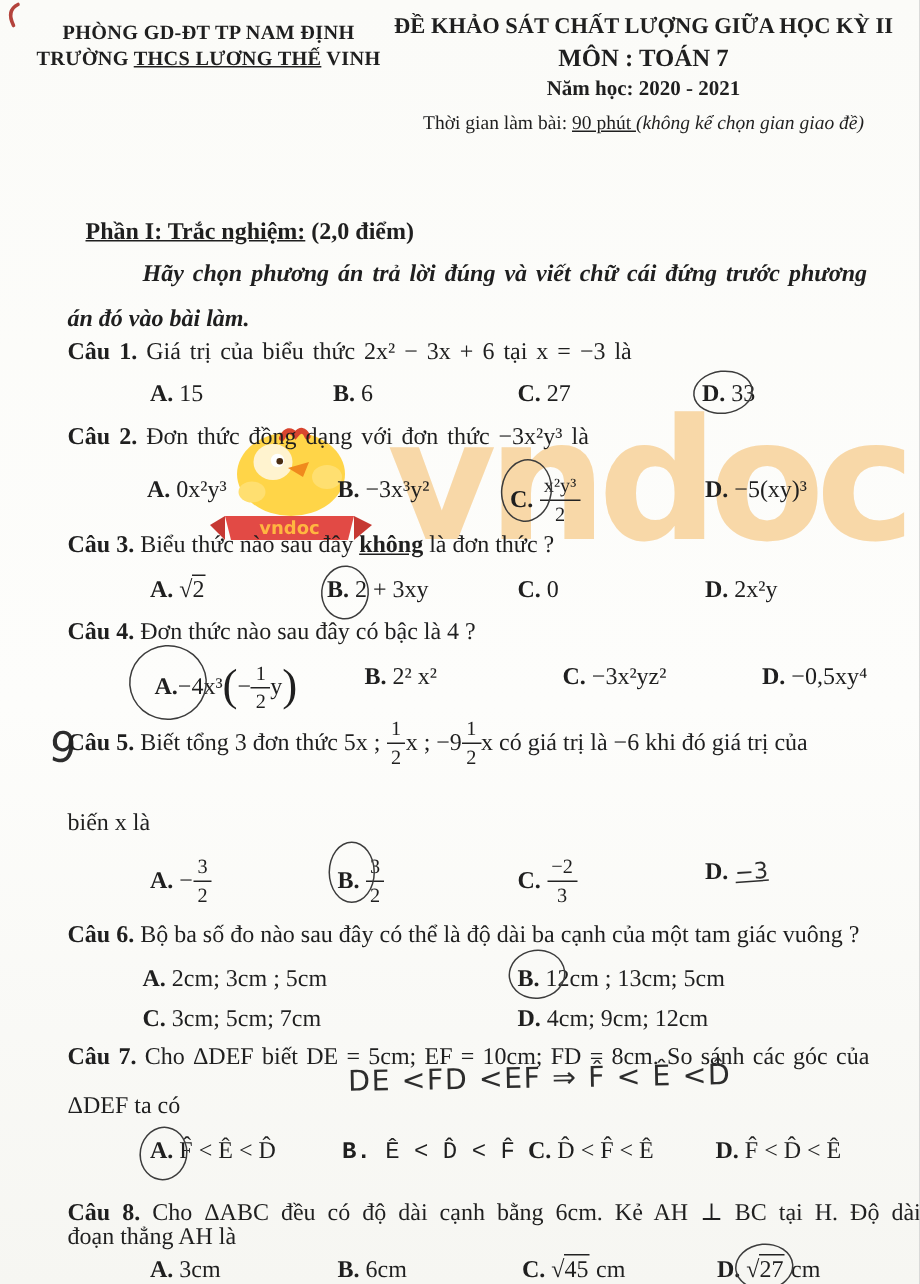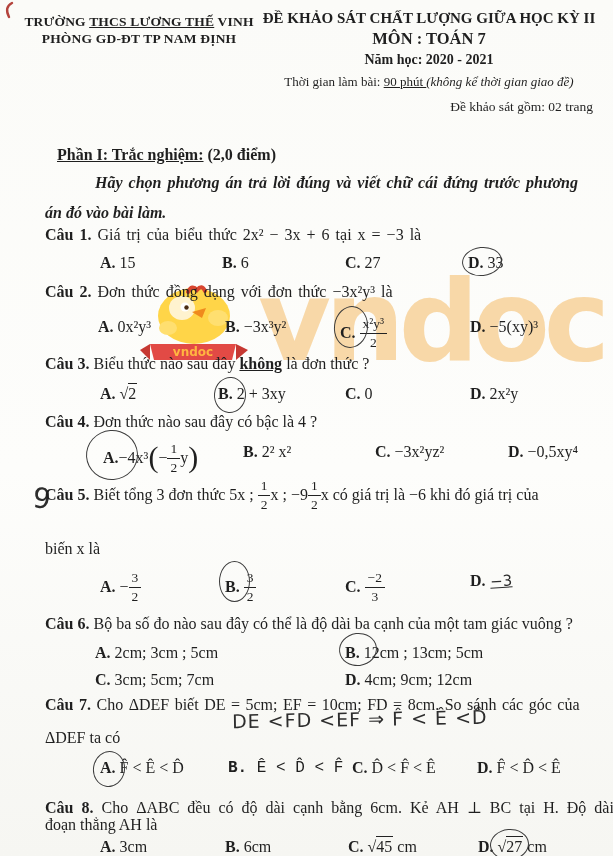--- a/index.html
+++ b/index.html
@@ -57,32 +57,31 @@
     </svg>
   </div>
 
   <div class="corner-mark">
     <svg width="16" height="20" viewBox="0 0 16 20">
         <path d="M10 2 Q2 6 7 16" fill="none" stroke="#b4433c" stroke-width="2.4" stroke-linecap="round"></path>
       </svg>
   </div>
 
   <div class="abs hdr-left center" style="left:18px;top:13px;width:242px;">
+    <div>PHÒNG GD-ĐT TP NAM ĐỊNH</div>
     <div><span>TRƯỜNG </span><span class="u">THCS LƯƠNG THẾ</span><span> VINH</span></div>
-    <div>PHÒNG GD-ĐT TP NAM ĐỊNH</div>
   </div>
 
   <div class="abs hdr-right center" style="left:250px;top:9px;width:358px;">
     <div>ĐỀ KHẢO SÁT CHẤT LƯỢNG GIỮA HỌC KỲ II</div>
     <div class="l2">MÔN : TOÁN 7</div>
     <div class="l3">Năm học: 2020 - 2021</div>
-    <div class="l4"><span>Thời gian làm bài: </span><span class="u">90 phút </span><span class="i">(không kể thời gian giao đề)</span></div>
+    <div class="l4"><span>Thời gian làm bài: </span><span class="u">90 phút </span><span class="i">(không kể chọn gian giao đề)</span></div>
   </div>
 
-  <div class="abs pages-note" style="right:20px;top:99px;">Đề khảo sát gồm: 02 trang</div>
 
   <div class="abs qline b" style="left:57px;top:146px;"><span class="u">Phần I: Trắc nghiệm:</span><span> (2,0 điểm)</span></div>
 
   <div class="abs qline b i" style="left:45px;top:204px;">án đó vào bài làm.</div>
   <div class="abs qline b i" style="left:95px;top:174px;word-spacing:2px;">Hãy chọn phương án trả lời đúng và viết chữ cái đứng trước phương</div>
 
   <div class="abs qline" style="left:45px;top:226px;word-spacing:2px;"><span class="b">Câu 1.</span><span> Giá trị của biểu thức  2x² − 3x + 6  tại x = −3  là</span></div>
   <div class="abs opt" style="left:100px;top:254px;"><span class="lbl">A.</span> <span>15</span></div>
   <div class="abs opt" style="left:222px;top:254px;"><span class="lbl">B.</span> <span>6</span></div>
   <div class="abs opt" style="left:345px;top:254px;"><span class="lbl">C.</span> <span>27</span></div>

